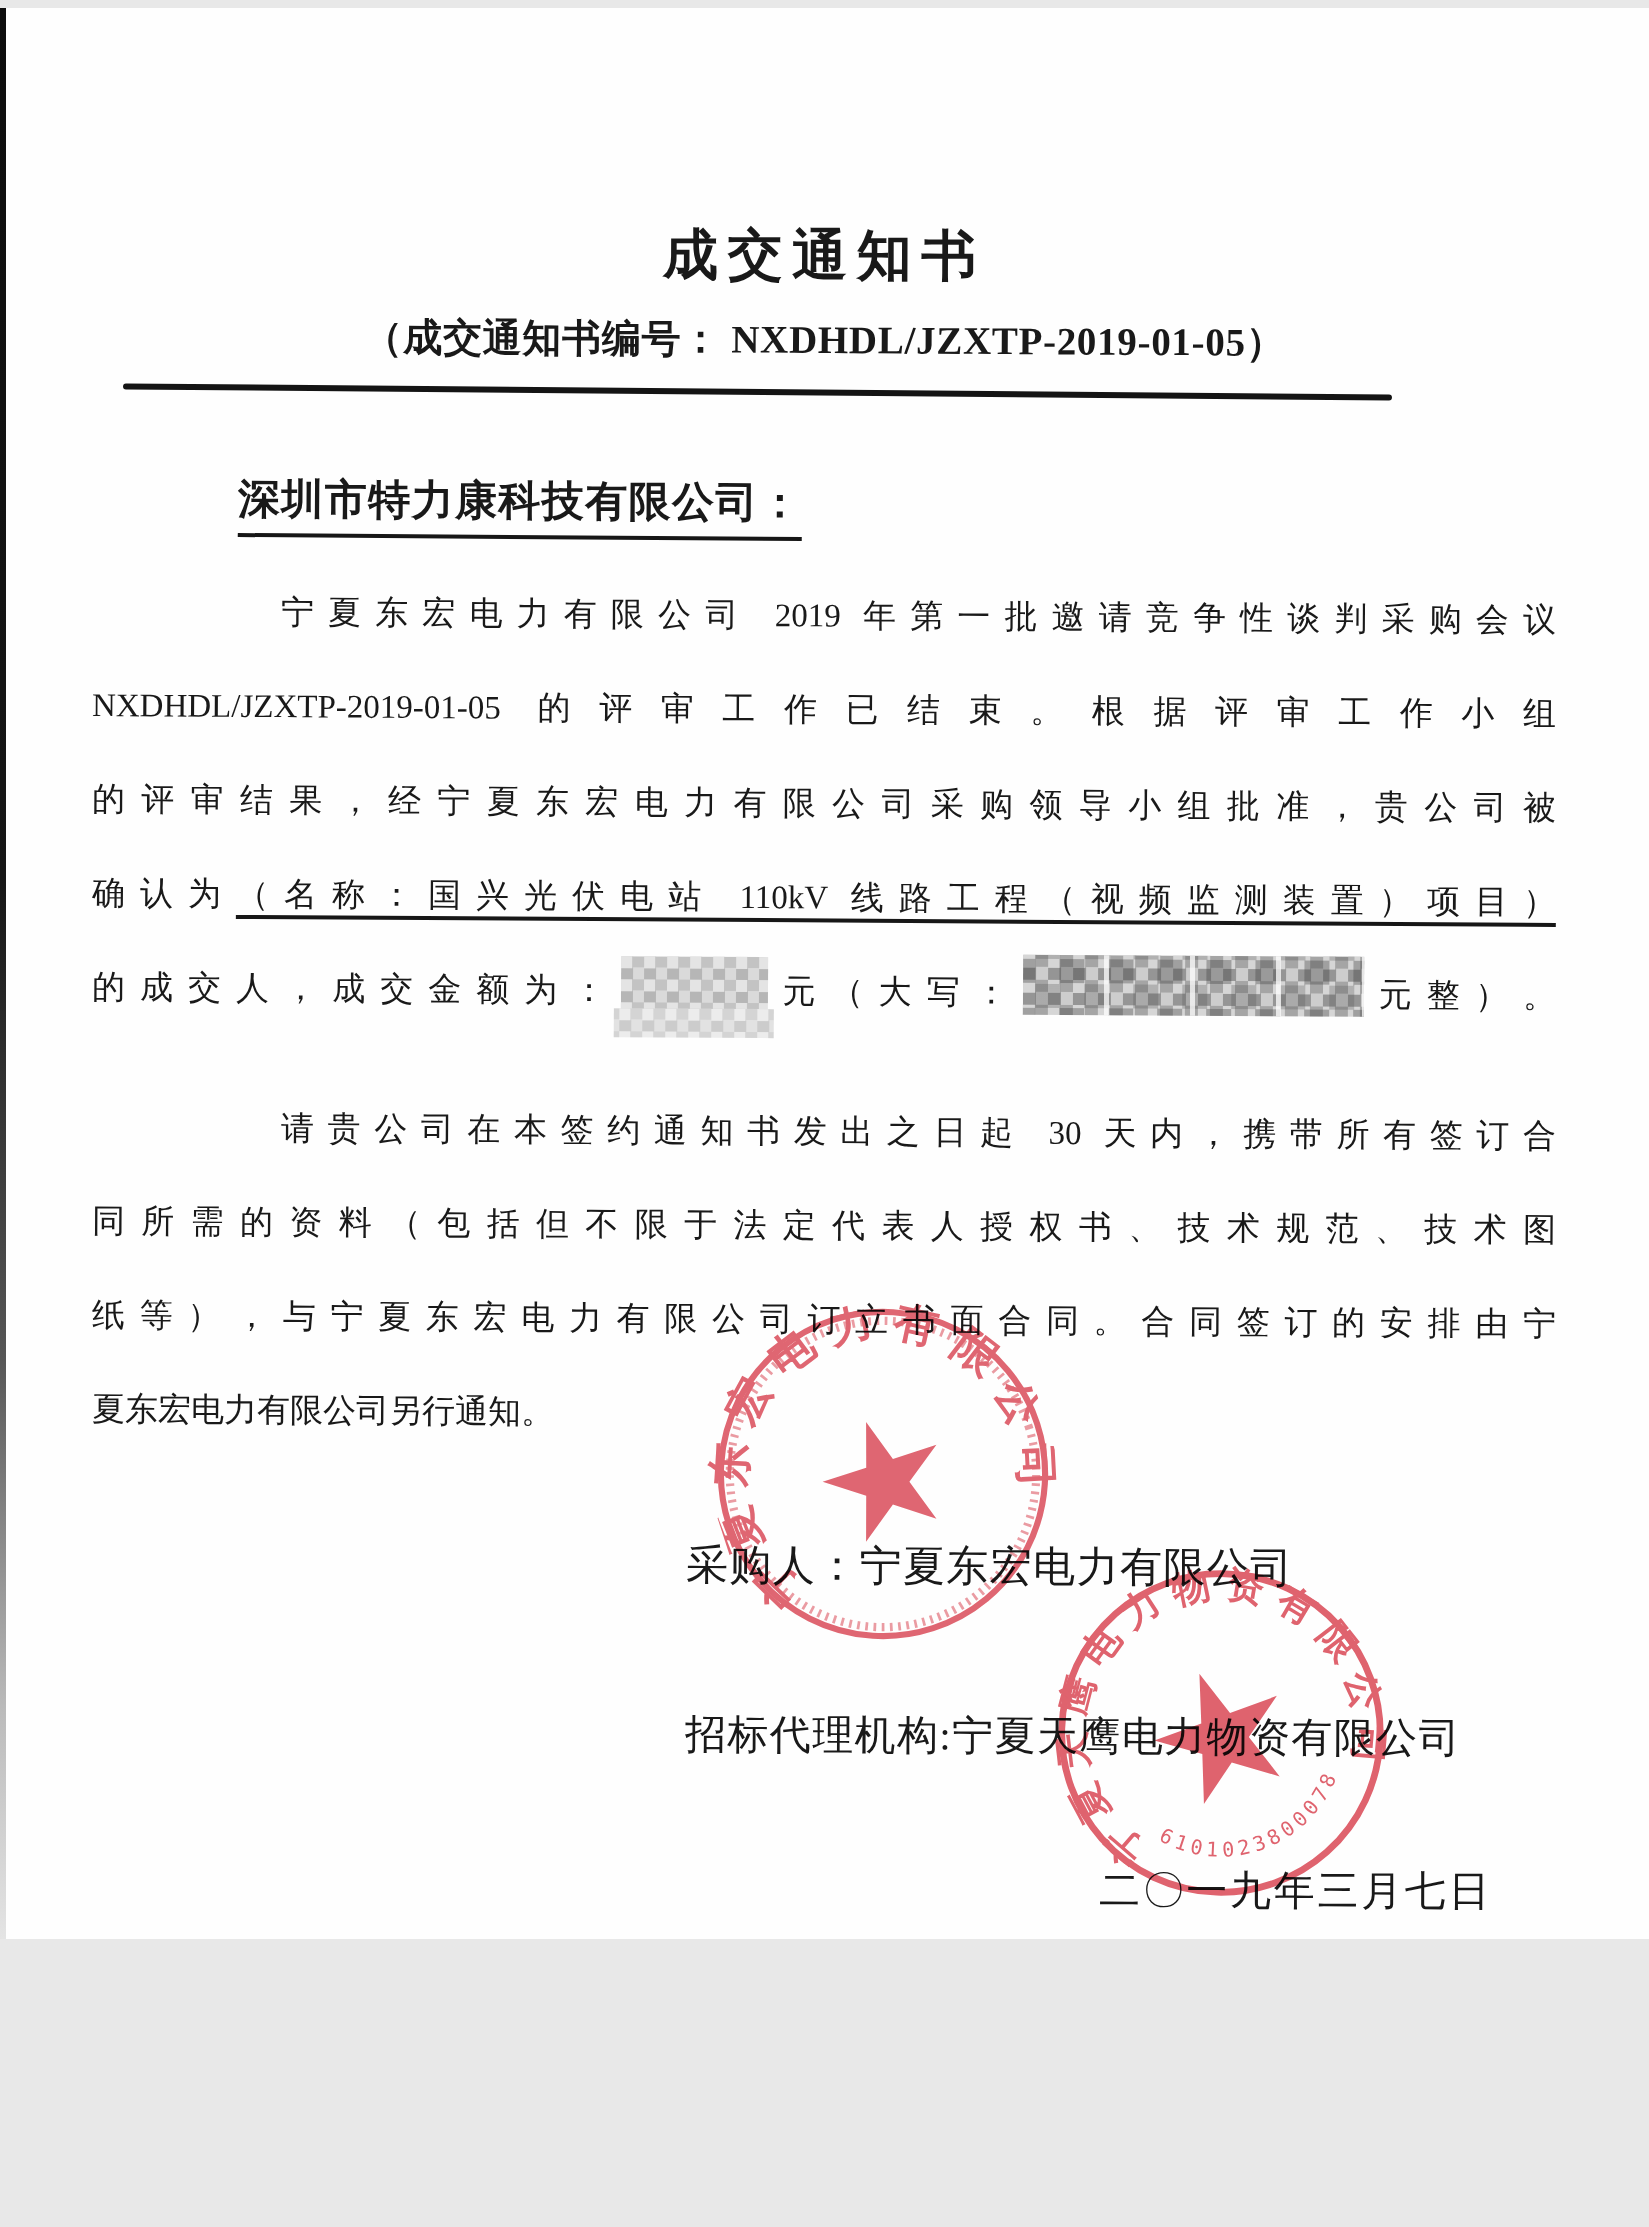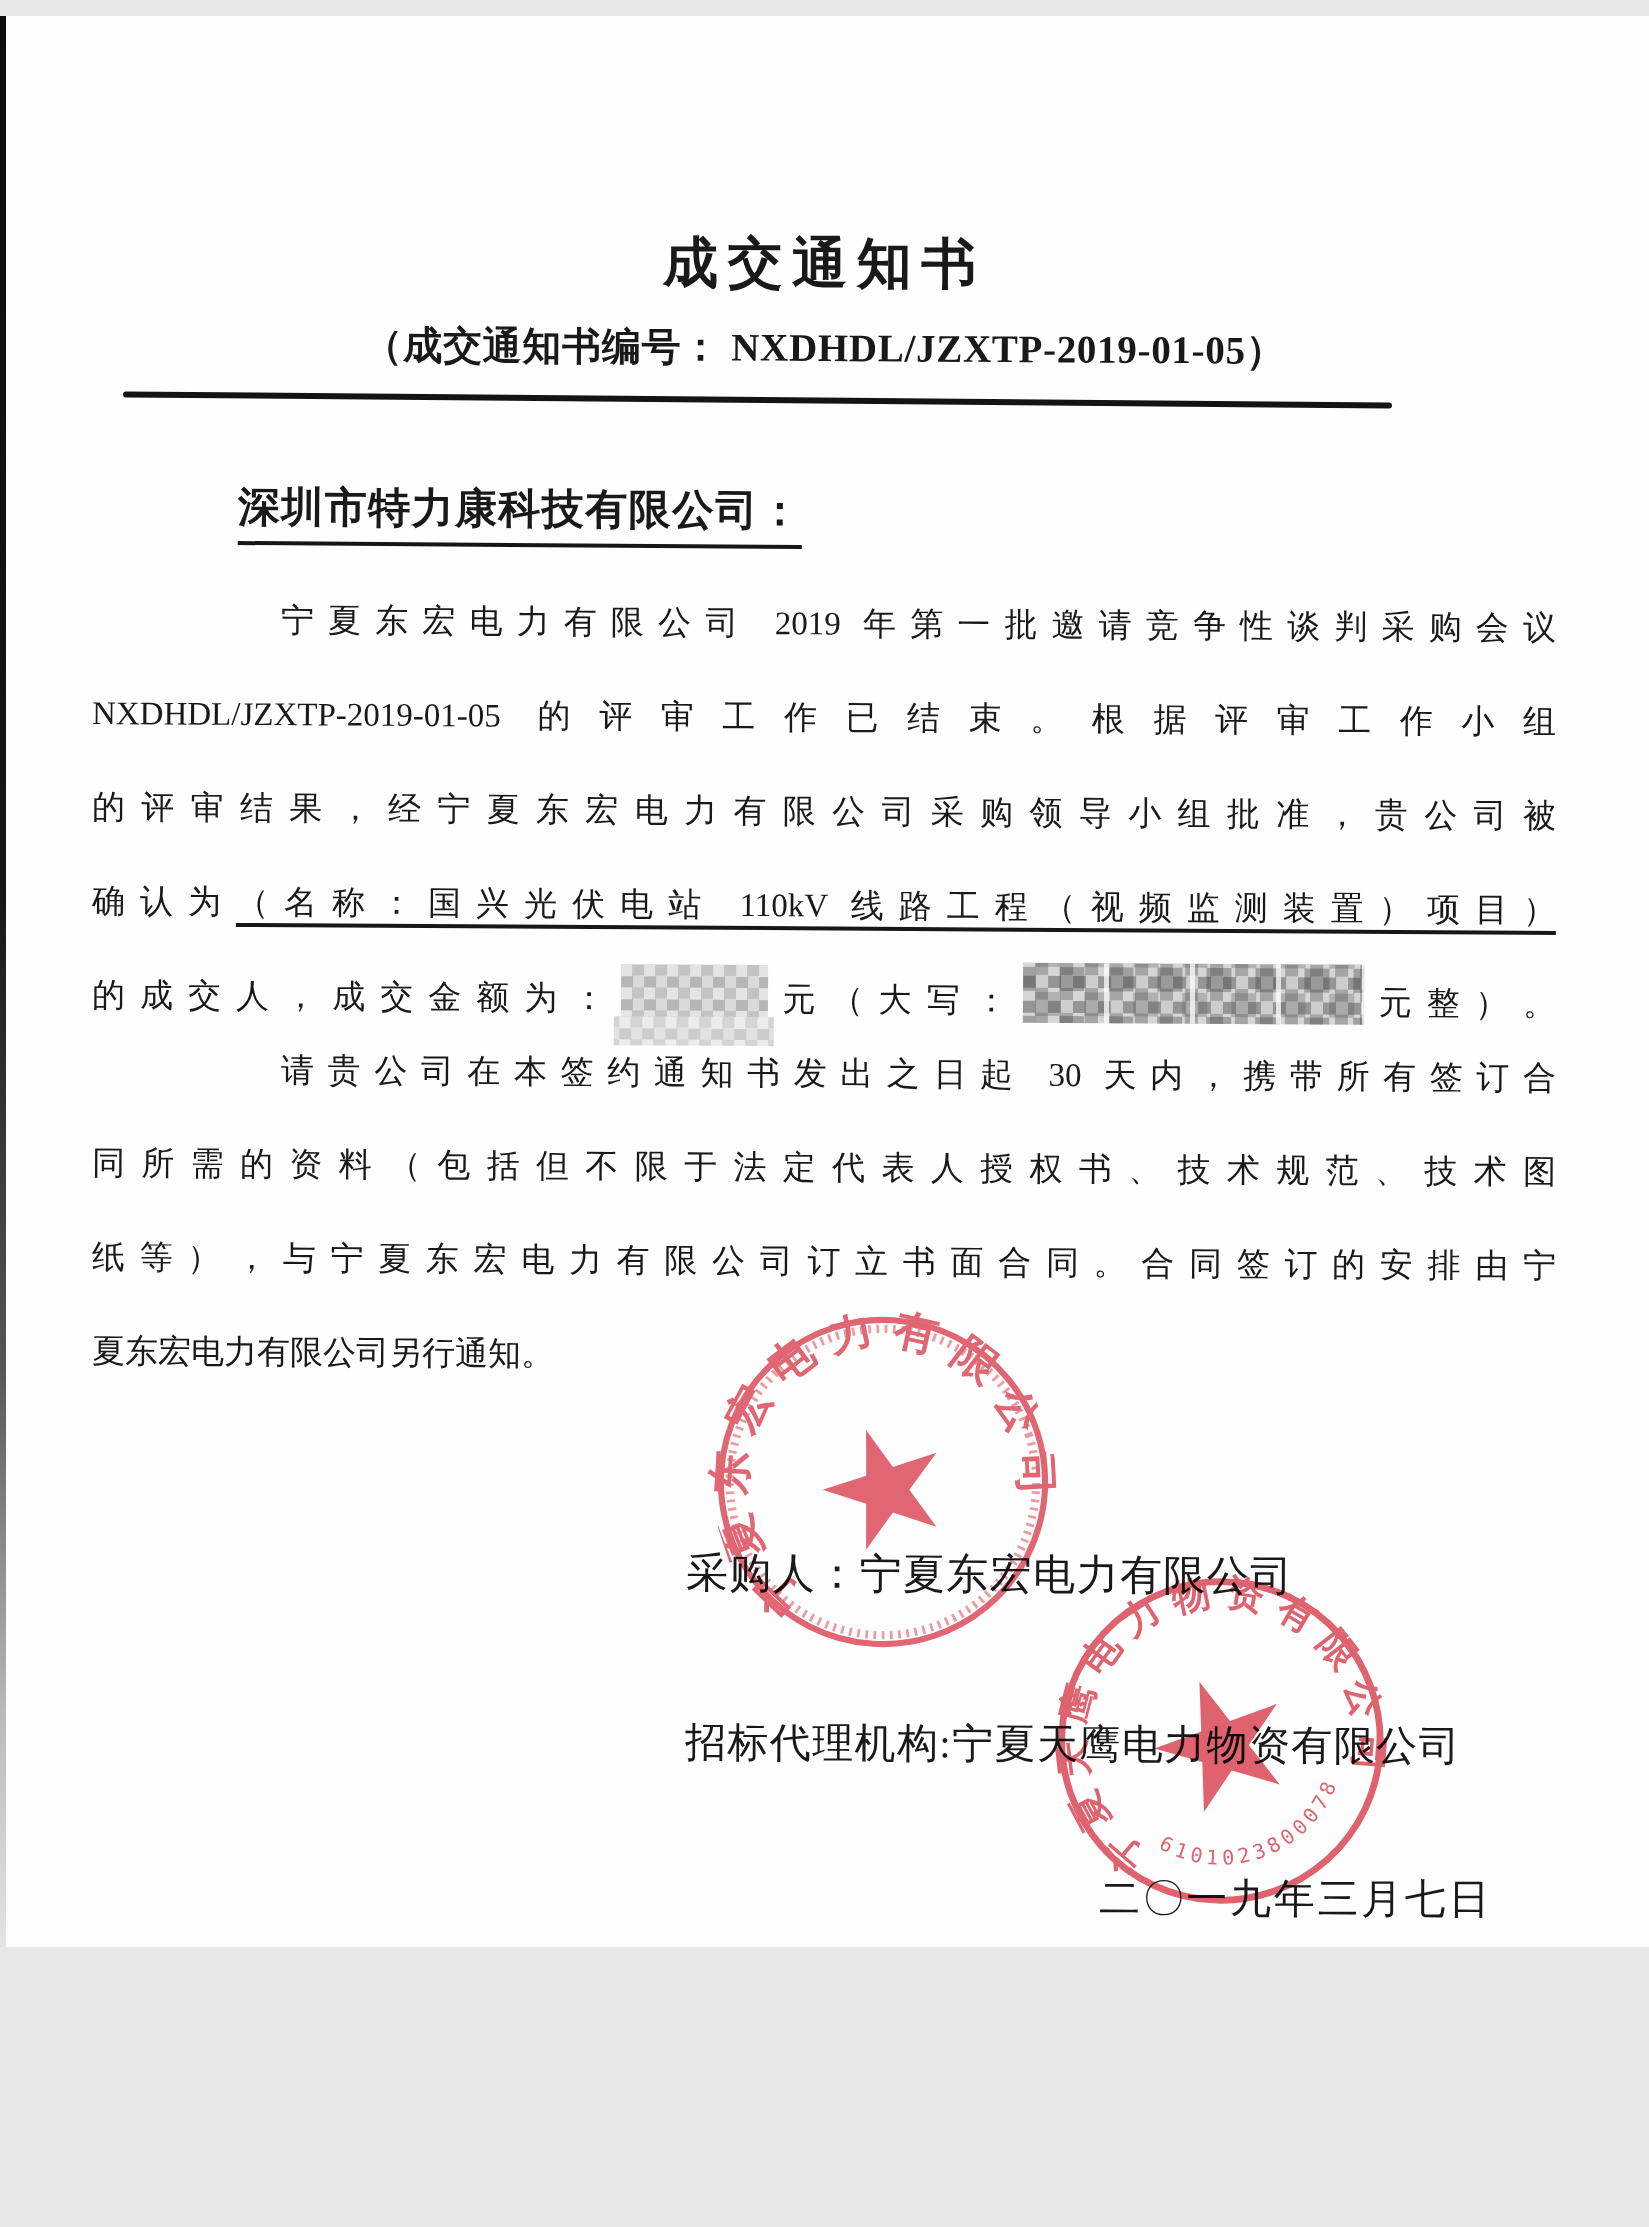--- a/index.html
+++ b/index.html
@@ -1,19 +1,19 @@
 <!DOCTYPE html>
 <html style="font-size:11px"><head>
 <meta charset="utf-8">
 <style>
   html,body{margin:0;padding:0;background:#e8e8e8;}
   .page{
     position:relative;
     width:1649px;height:1931px;
-    margin:16px auto;
+    margin:8px auto;
     background:#fefefe;
     overflow:hidden;
     font-family:"Liberation Serif","DejaVu Serif",serif;
     color:#191919;
   }
   
   .edge-strip{
     position:absolute;left:0;top:0;width:6.2px;height:100%;
     background:linear-gradient(180deg,#0d0d0d 0%,#161616 45%,rgba(30,30,30,.75) 70%,rgba(60,60,60,.35) 88%,rgba(80,80,80,.15) 100%);
   }
@@ -35,21 +35,21 @@
     position:absolute;top:463px;left:238px;
     font-size:42px;font-weight:700;letter-spacing:1.4px;
     padding-bottom:5.5px;border-bottom:4.1px solid #161616;
     transform:rotate(0.4deg);transform-origin:left center;
   }
   .para{
     position:absolute;left:92px;width:1464px;
     font-size:33px;line-height:94px;
   }
   .para-award{top:556px;}
-  .para-contract{top:1006px;}
+  .para-contract{top:1072px;}
   .jline{
     text-align:justify;text-align-last:justify;text-justify:inter-character;
     transform:rotate(0.35deg);transform-origin:left center;
     white-space:nowrap;
   }
   .jline.short{text-align-last:left;}
   .jline.indent{text-indent:189px;}
   .u-project{border-bottom:4.1px solid #171717;padding-bottom:2.7px;}
   
   .redact-wrap{position:relative;display:inline-block;width:147px;height:53px;vertical-align:-8.2px;}

